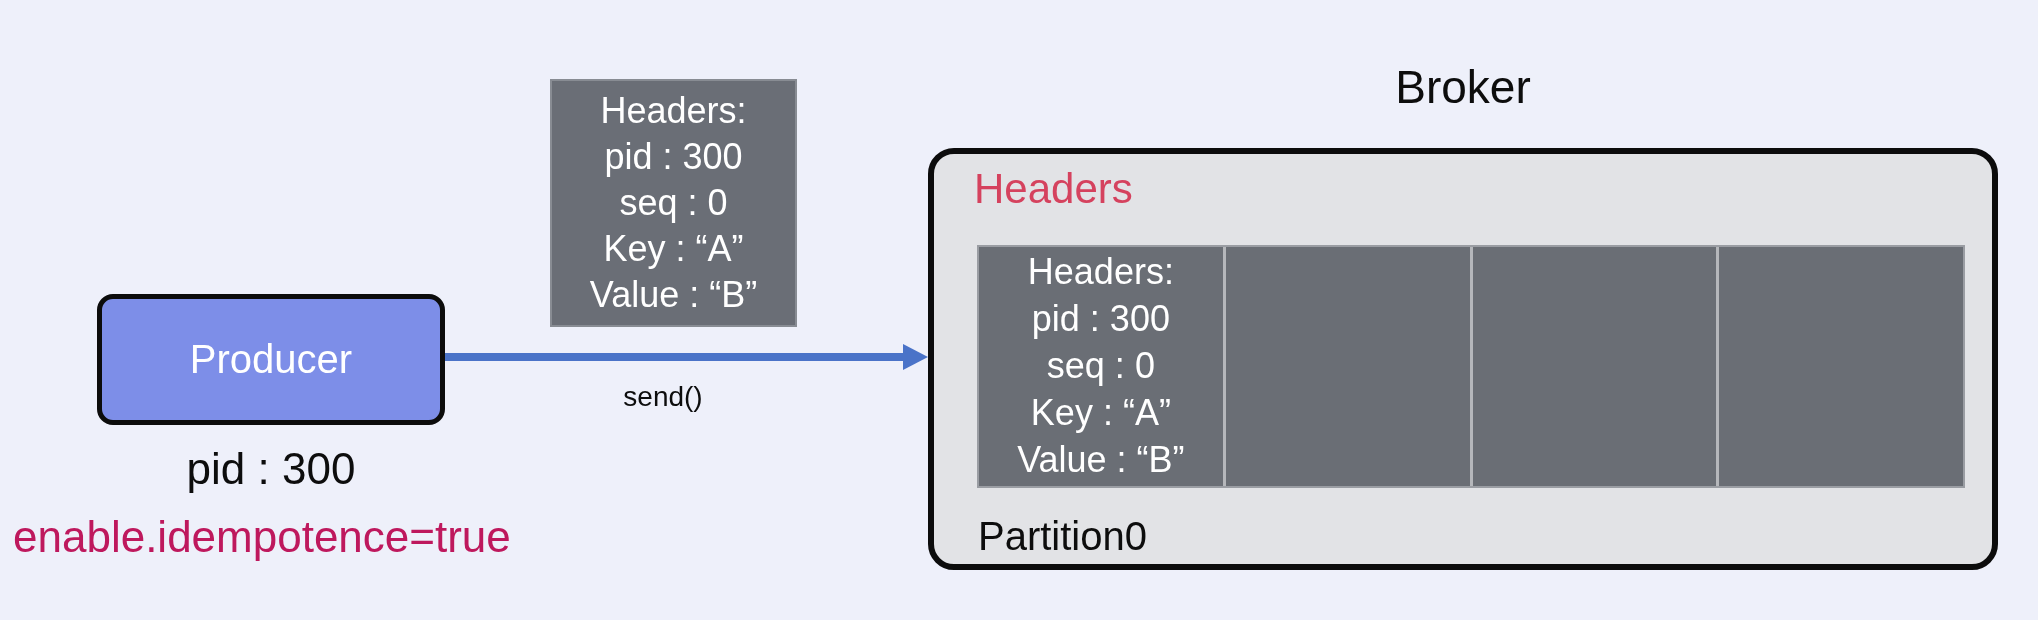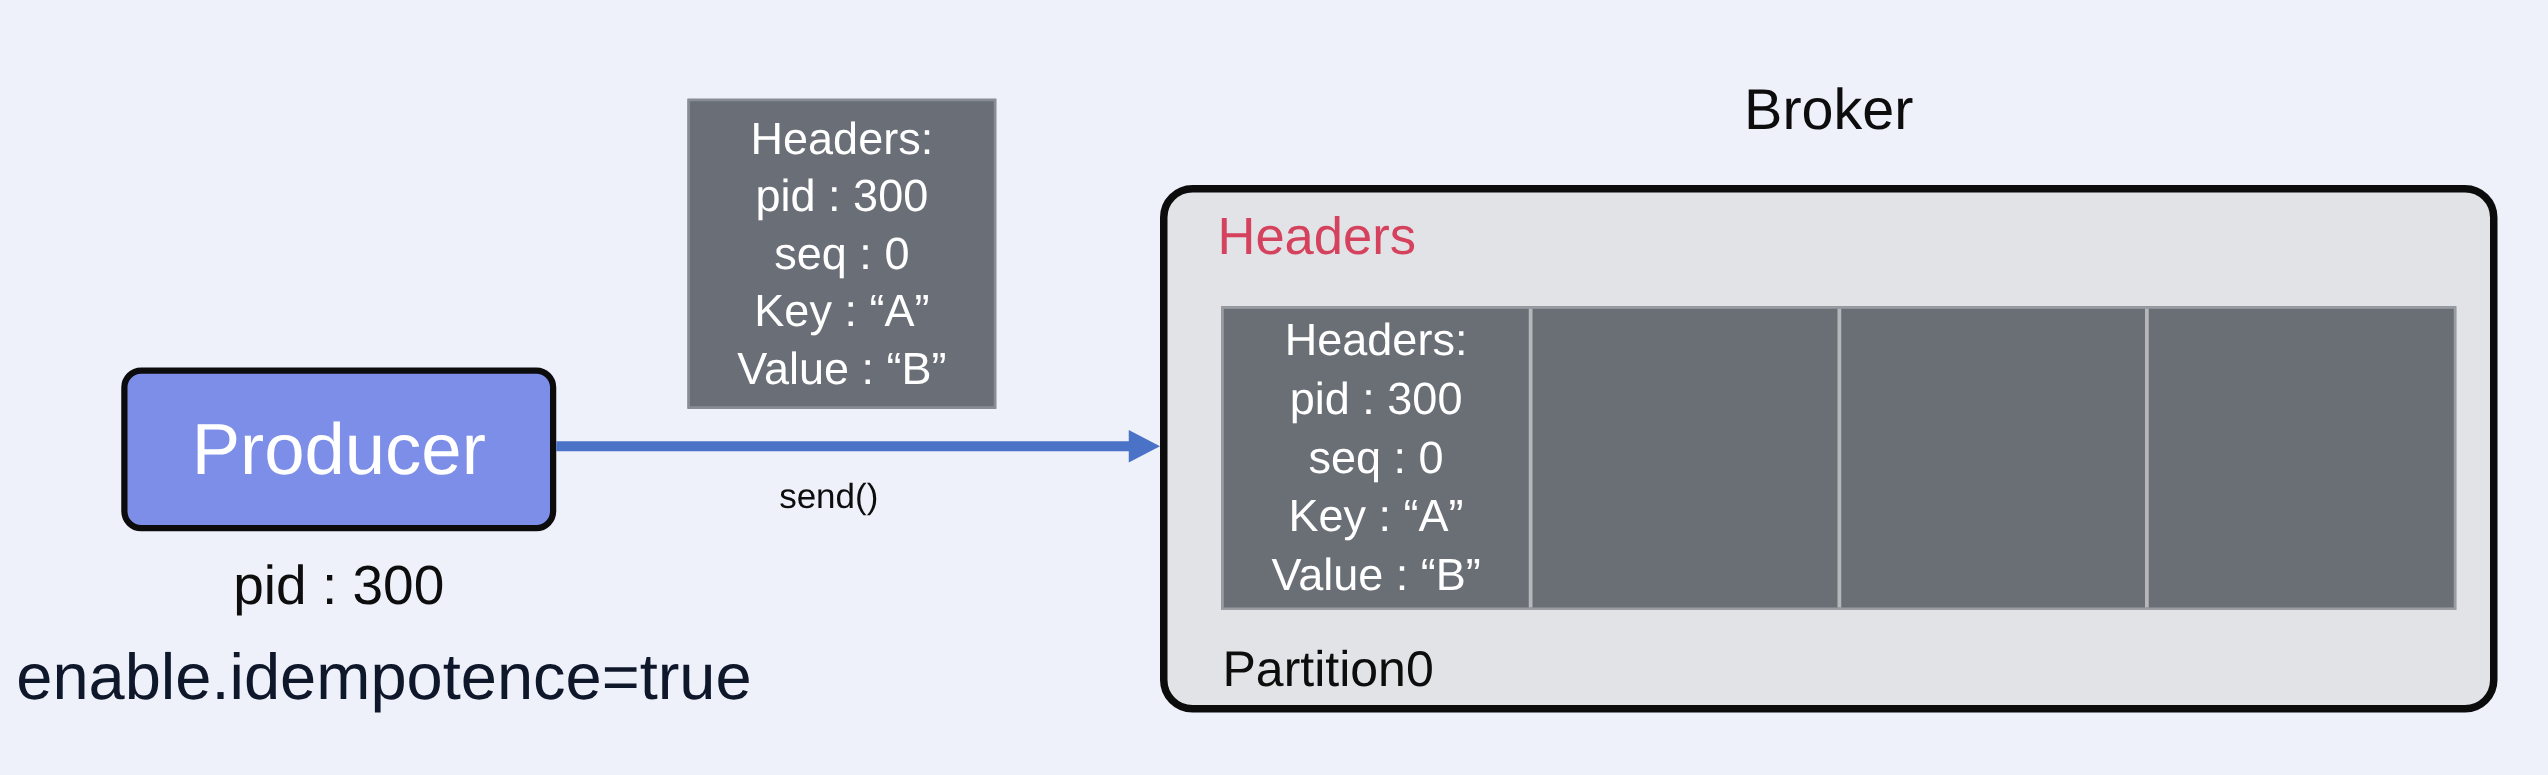--- a/index.html
+++ b/index.html
@@ -15,28 +15,28 @@
   
   .producer-box {
     position: absolute; left: 97px; top: 294px;
     width: 348px; height: 131px;
     background: #7d8ee8;
     border: 5px solid #0c0c0c;
     border-radius: 16px;
     box-sizing: border-box;
     display: flex; align-items: center; justify-content: center;
   }
-  .producer-label { color: #ffffff; font-size: 58px; }
+  .producer-label { color: #ffffff; font-size: 40px; }
   .pid-label {
     position: absolute; left: 97px; top: 444px; width: 348px;
     text-align: center; font-size: 44px; color: #0d0d0d;
   }
   .config-label {
     position: absolute; left: 13px; top: 512px;
-    font-size: 52px; color: #0f172a; white-space: nowrap;
+    font-size: 44px; color: #be185d; white-space: nowrap;
   }
   
   .message-box {
     position: absolute; left: 550px; top: 79px;
     width: 247px; height: 248px;
     background: #6a6e76;
     border: 2px solid #888c93;
     box-sizing: border-box;
     color: #ffffff; text-align: center;
     padding-top: 7px;

